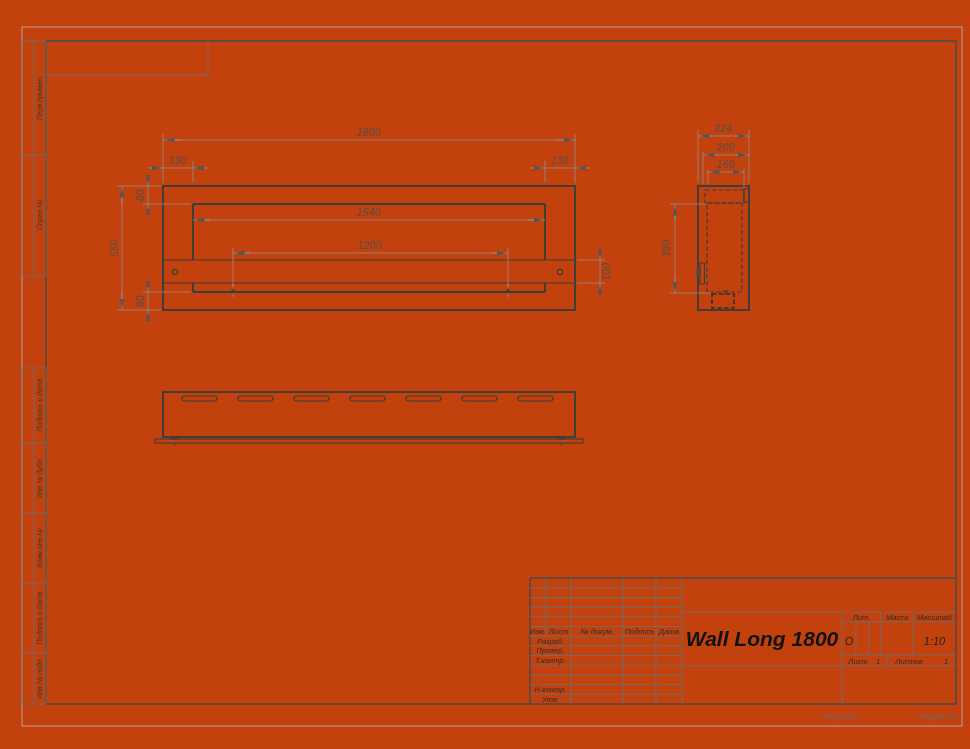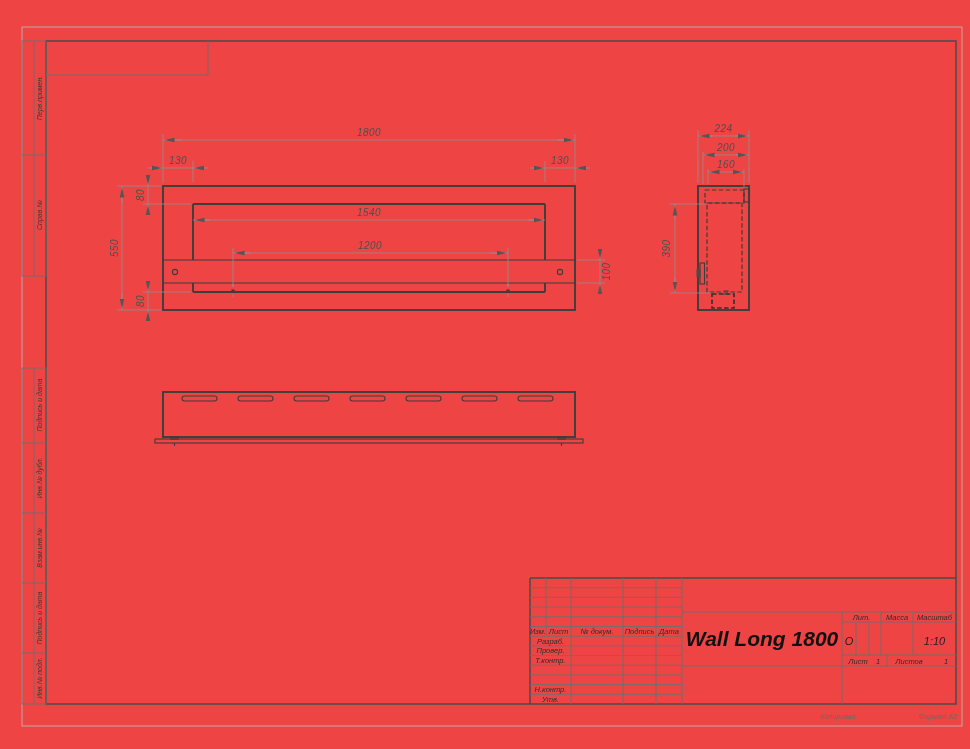--- a/index.html
+++ b/index.html
@@ -1,16 +1,16 @@
 <!DOCTYPE html>
 <html><head>
 <meta charset="utf-8">
 <style>
   html,body{margin:0;padding:0;background:#ffffff;}
-  .page{position:relative;width:970px;height:749px;background:#ef4444;overflow:hidden;
+  .page{position:relative;width:970px;height:749px;background:#c2410c;overflow:hidden;
         font-family:"Liberation Sans",sans-serif;}
   svg{position:absolute;left:0;top:0;}
 
   
   .sheet-edge{stroke:#bdbdbd;stroke-width:0.8;fill:none;}
   .frame{stroke:#4a4a4a;stroke-width:1.5;fill:none;}
   .cellline{stroke:#6e6e6e;stroke-width:0.9;fill:none;}
   .thick{stroke:#3d3d3d;stroke-width:1.9;fill:none;}
   .med{stroke:#3d3d3d;stroke-width:1.1;fill:none;}
   .thin{stroke:#8f8f8f;stroke-width:0.8;fill:none;}

